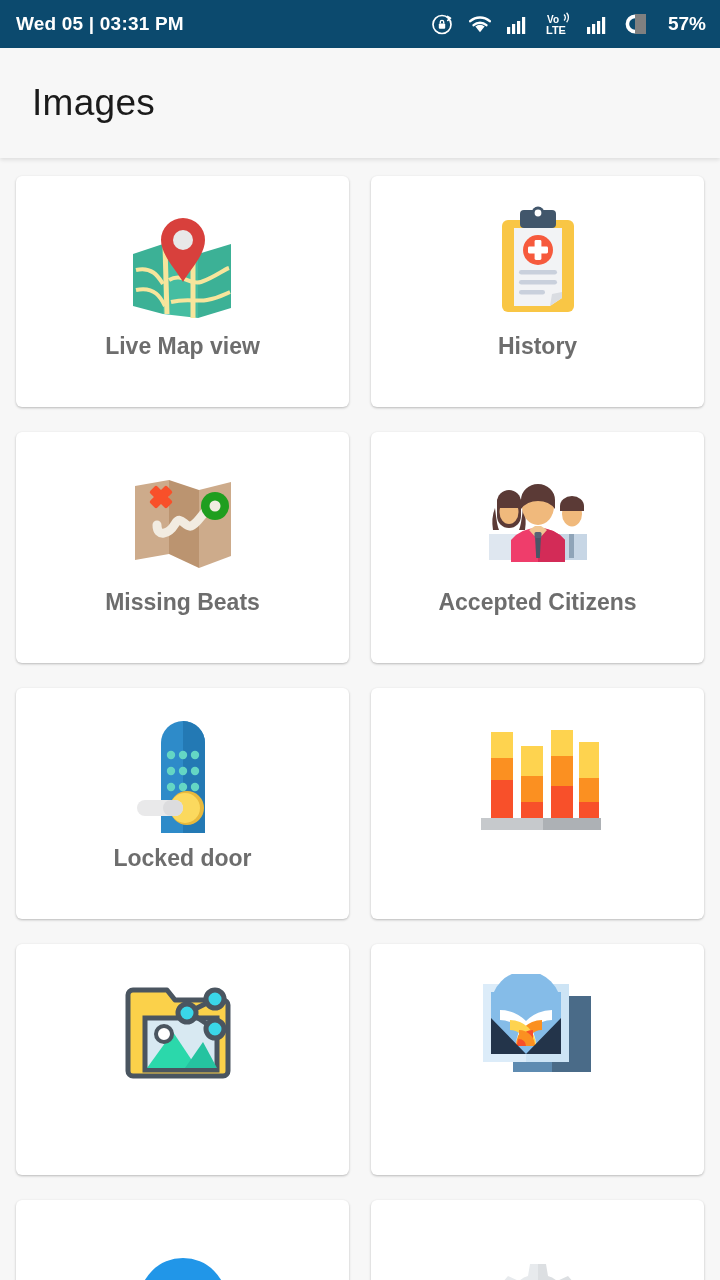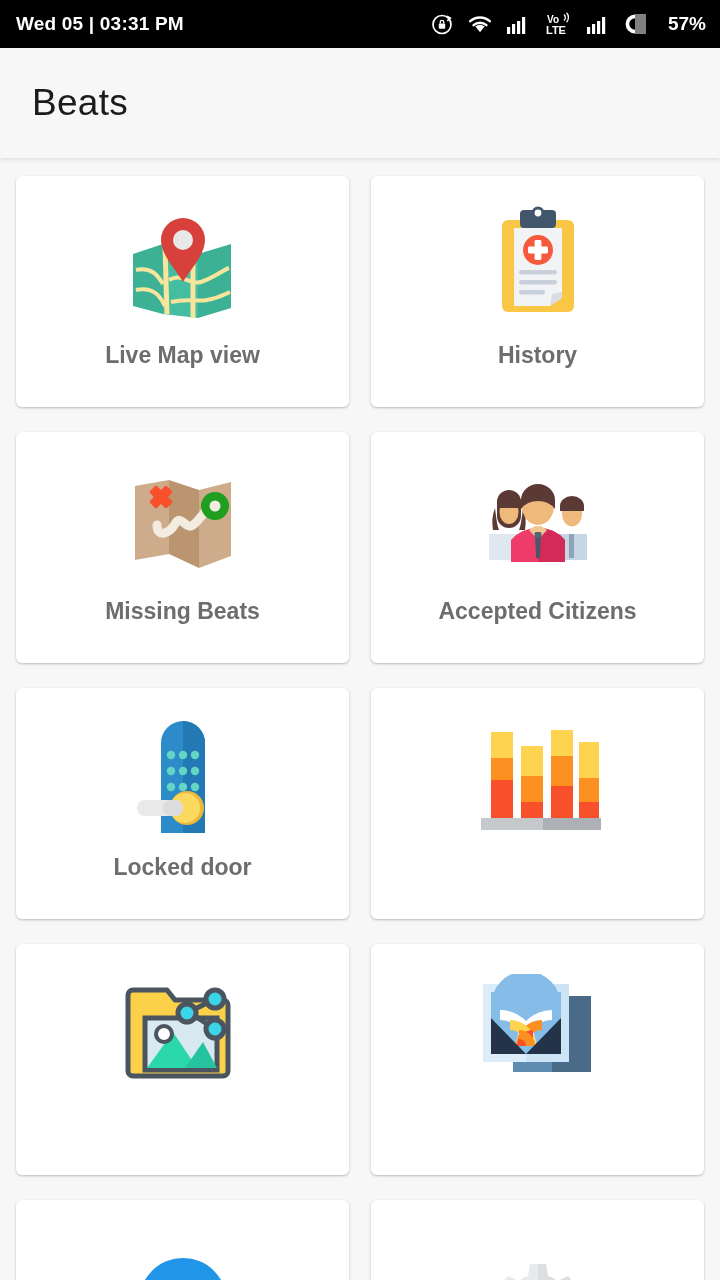--- a/index.html
+++ b/index.html
@@ -5,21 +5,21 @@
   * { margin:0; padding:0; box-sizing:border-box; }
   html,body { width:720px; height:1280px; }
   body {
     background:#f7f7f7;
     font-family:"Liberation Sans", sans-serif;
     overflow:hidden;
   }
 
   
   .statusbar{
-    height:48px; background:#000000; color:#ffffff;
+    height:48px; background:#0c4a6e; color:#ffffff;
     display:flex; align-items:center; justify-content:space-between;
     padding:0 14px 0 16px;
   }
   .status-left{ font-size:19px; font-weight:bold; letter-spacing:.2px; white-space:nowrap;}
   .status-right{ display:flex; align-items:center; gap:13px;justify-content:flex-end; }
   .sicon{ display:flex; align-items:center; }
   .battpct{ font-size:19px; font-weight:bold; margin-left:8px; }
 
   
   .appbar{
@@ -38,21 +38,21 @@
   }
   .card{
     background:#ffffff; border-radius:6px; height:231px;
     box-shadow:0 1px 3px rgba(0,0,0,.16), 0 1px 2px rgba(0,0,0,.10);
     display:flex; flex-direction:column; align-items:center;
     justify-content:flex-start; padding-top:24px; overflow:hidden;
   }
   .icon-wrap{ height:132px; display:flex; align-items:center; justify-content:center; }
   .card-label{
     font-size:23px; font-weight:bold; color:#6d6d6d;
-    margin-top:11px; text-align:center; line-height:1.1;
+    margin-top:2px; text-align:center; line-height:1.1;
   }
 </style>
 </head>
 <body>
 
 <div class="statusbar">
   <div class="status-left">Wed 05 | 03:31 PM</div>
   <div class="status-right">
 
     <span class="sicon">
@@ -105,21 +105,21 @@
         <rect x="12" y="2" width="11" height="20" fill="#808080"></rect>
         <path d="M12 2.6 a9.4 9.4 0 0 1 0 18.8" fill="none" stroke="#d9d9d9" stroke-width="0"></path>
       </svg>
     </span>
 
     <span class="battpct">57%</span>
   </div>
 </div>
 
 <div class="appbar">
-  <div class="appbar-title">Beats</div>
+  <div class="appbar-title">Images</div>
 </div>
 
 <div class="grid">
 
   <div class="card">
     <div class="icon-wrap">
       <svg width="120" height="120" viewBox="0 0 120 120">
         <path d="M10 48 L40 38 L40 108 L10 100 Z" fill="#3cb196"></path>
         <path d="M40 38 L75 48 L75 112 L40 108 Z" fill="#45bda1"></path>
         <path d="M75 48 L108 38 L108 102 L75 112 Z" fill="#3cb196"></path>

